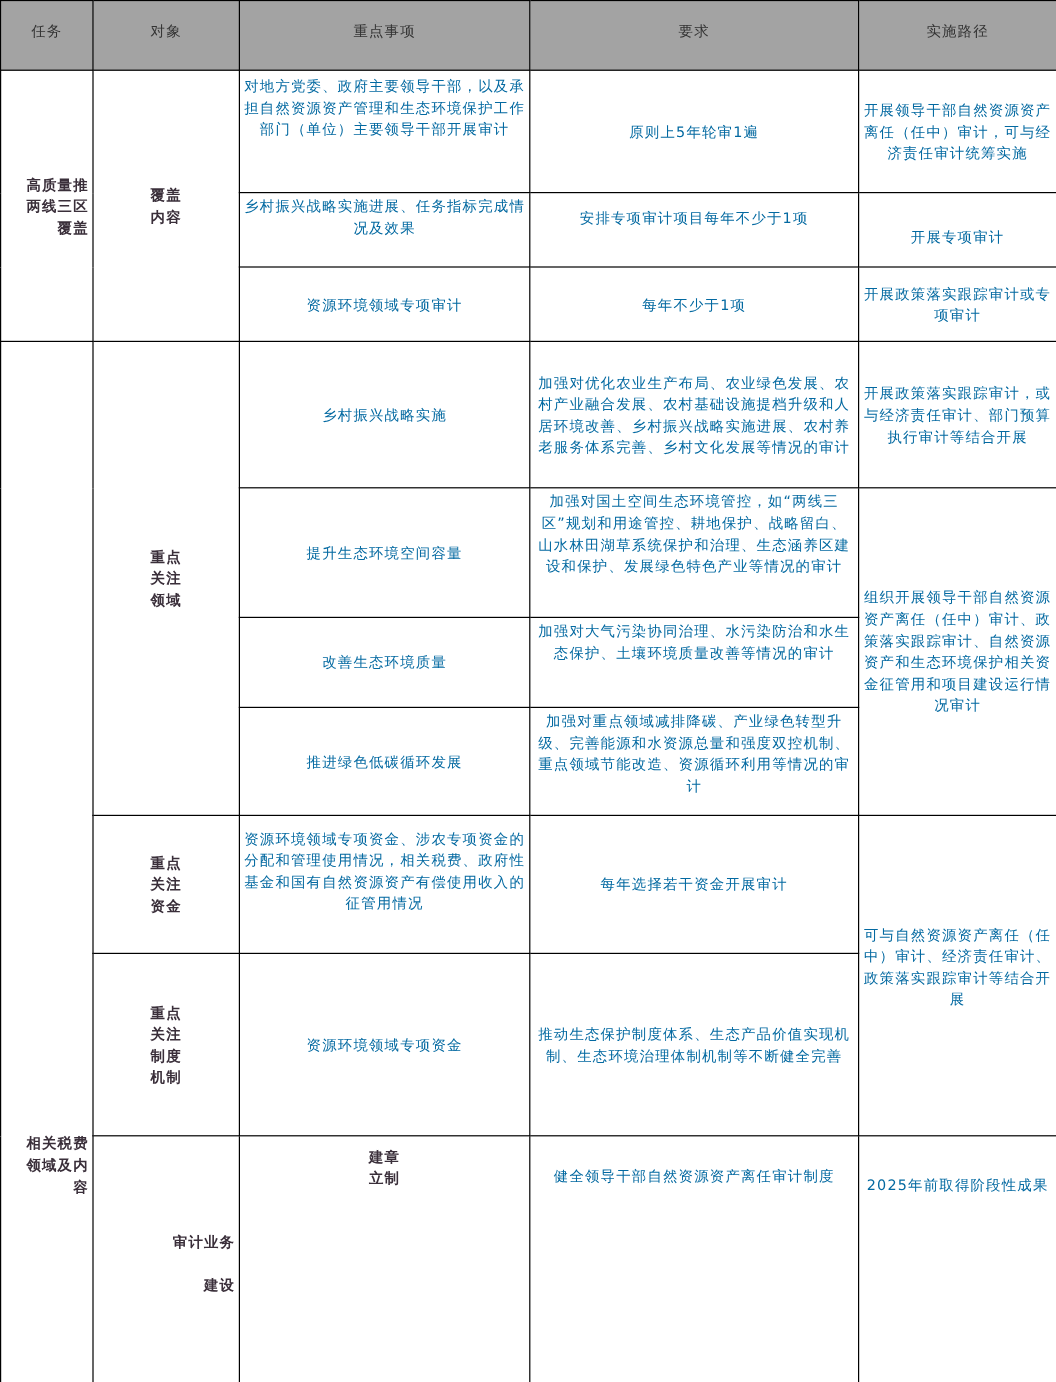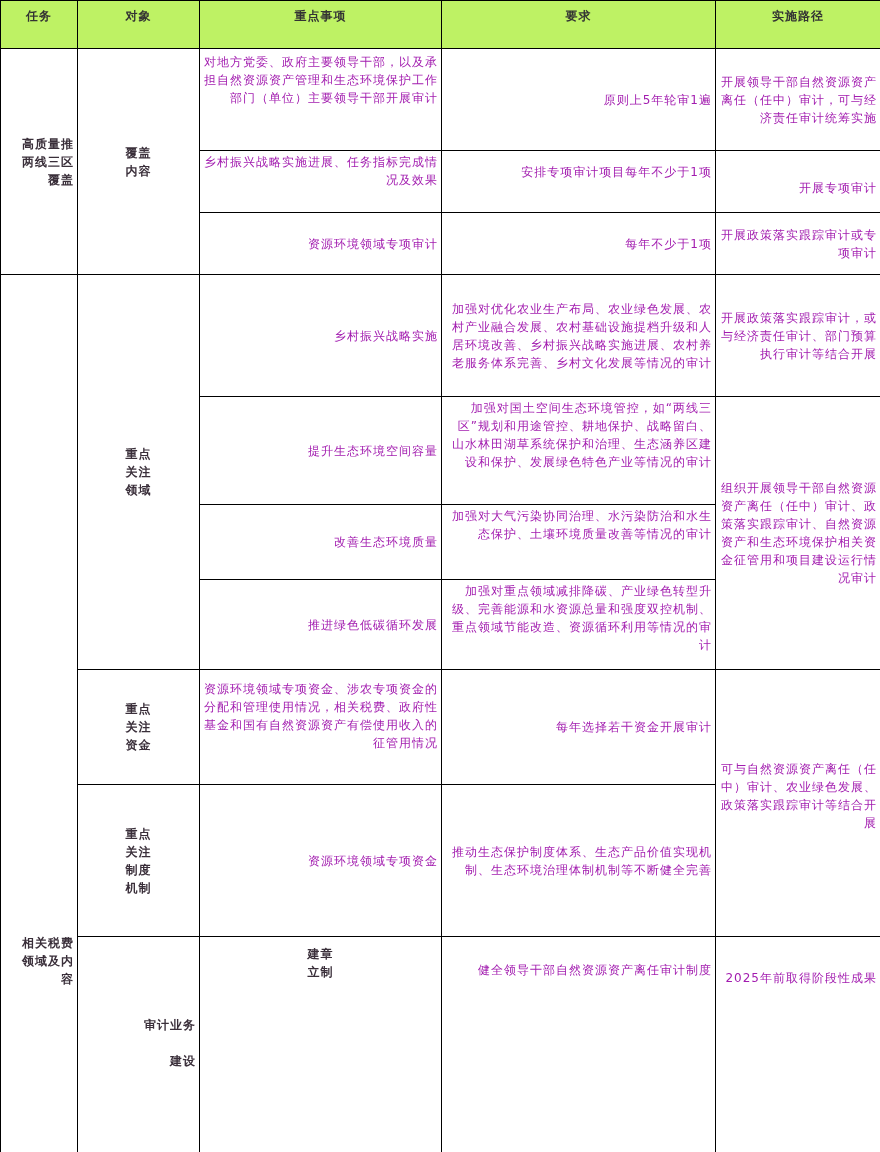--- a/index.html
+++ b/index.html
@@ -13,36 +13,36 @@
   table.grid td, table.grid th {
     border: 1px solid #000;
     padding: 0 3px;
     font-size: 12px;
     line-height: 18px;
     vertical-align: middle;
     word-break: break-all;
     letter-spacing: 1px;
   }
   table.grid th {
-    background: #bef264;
-    font-weight: bold;
+    background: #a3a3a3;
+    font-weight: normal;
     height: 41px;
     vertical-align: top;
-    padding-top: 6px;
+    padding-top: 16px;
     text-align: center;
     color: #333;
   }
   td.task, td.obj {
     text-align: center;
     font-weight: bold;
     color: #3a2f3a;
   }
   td.task { font-size: 12.5px; line-height: 20px; text-align: right; }
   td.obj { font-size: 12.5px; line-height: 36px; }
-  td.txt { text-align: right; color: #a21caf; margin-left: 17px; }
+  td.txt { text-align: center; color: #0369a1; margin-left: 17px; }
   .mline { display: block; }
 </style>
 </head>
 <body>
 
 <table class="grid">
   <colgroup>
     <col style="width:77px">
     <col style="width:122px">
     <col style="width:242px">
@@ -114,21 +114,21 @@
       <td class="txt" style="vertical-align:top;padding-top:2px">加强对重点领域减排降碳、产业绿色转型升级、完善能源和水资源总量和强度双控机制、重点领域节能改造、资源循环利用等情况的审计</td>
     </tr>
     <tr style="height:115px">
       <td class="obj">
         <span class="mline">重点</span>
         <span class="mline">关注</span>
         <span class="mline">资金</span>
       </td>
       <td class="txt" style="vertical-align:top;padding-top:10px">资源环境领域专项资金、涉农专项资金的分配和管理使用情况，相关税费、政府性基金和国有自然资源资产有偿使用收入的征管用情况</td>
       <td class="txt">每年选择若干资金开展审计</td>
-      <td class="txt" rowspan="2" style="vertical-align:top;padding-top:90px">可与自然资源资产离任（任中）审计、农业绿色发展、政策落实跟踪审计等结合开展</td>
+      <td class="txt" rowspan="2" style="vertical-align:top;padding-top:90px">可与自然资源资产离任（任中）审计、经济责任审计、政策落实跟踪审计等结合开展</td>
     </tr>
     <tr style="height:152px">
       <td class="obj">
         <span class="mline">重点</span>
         <span class="mline">关注</span>
         <span class="mline">制度</span>
         <span class="mline">机制</span>
       </td>
       <td class="txt">资源环境领域专项资金</td>
       <td class="txt">推动生态保护制度体系、生态产品价值实现机制、生态环境治理体制机制等不断健全完善</td>

